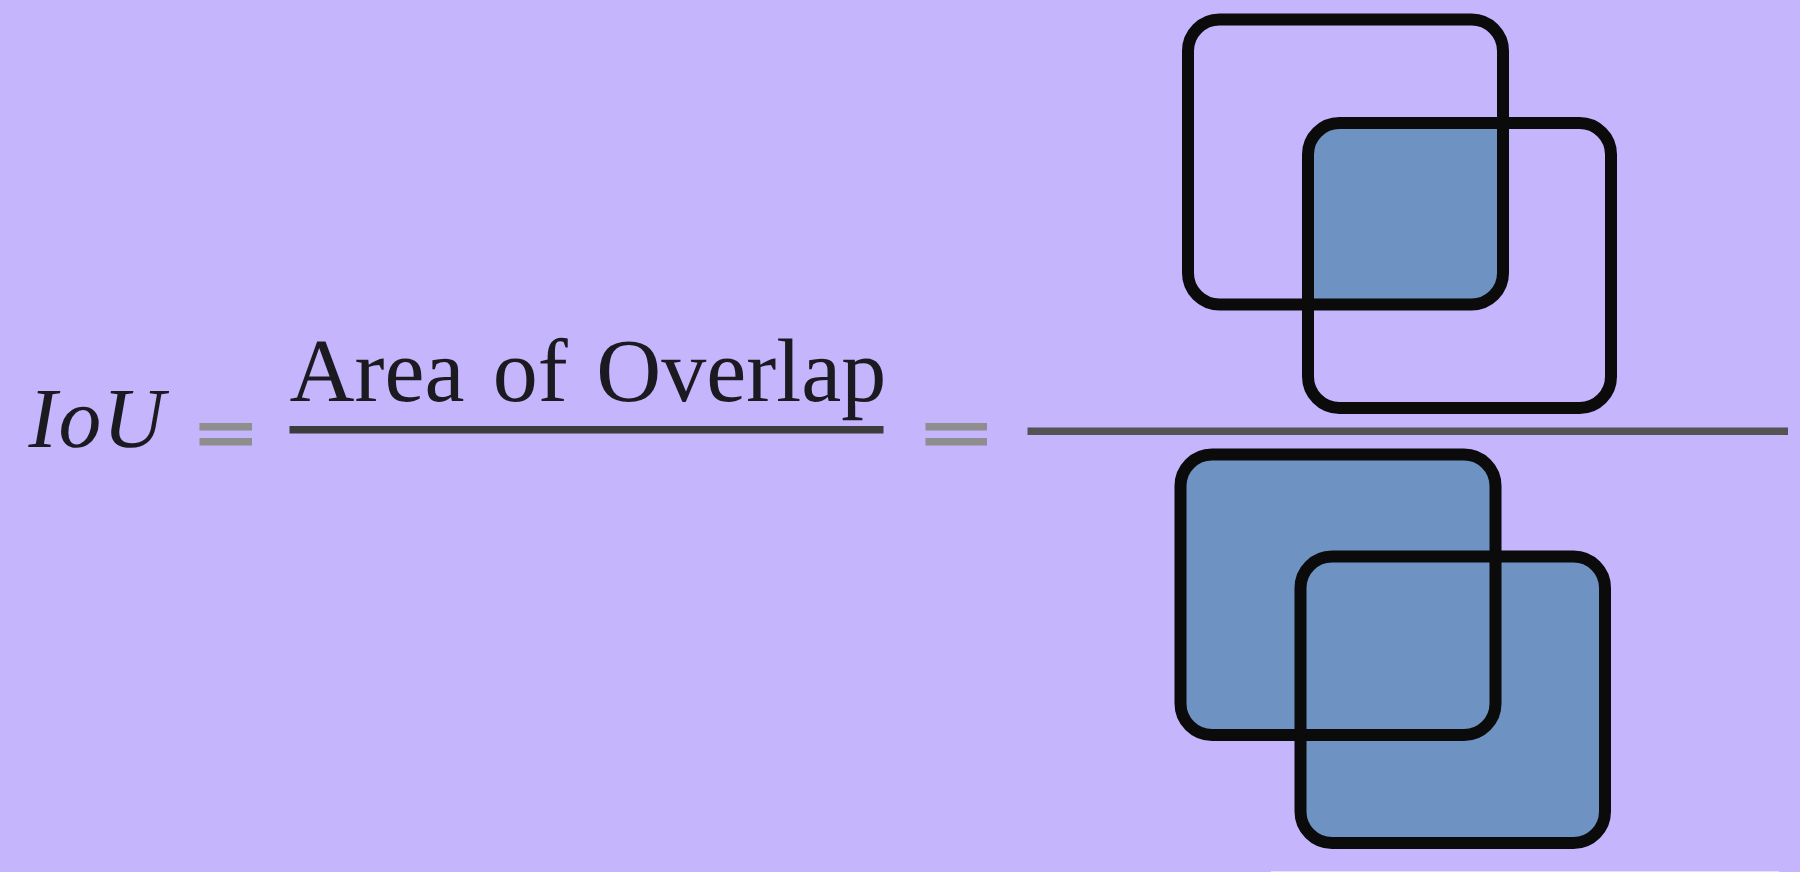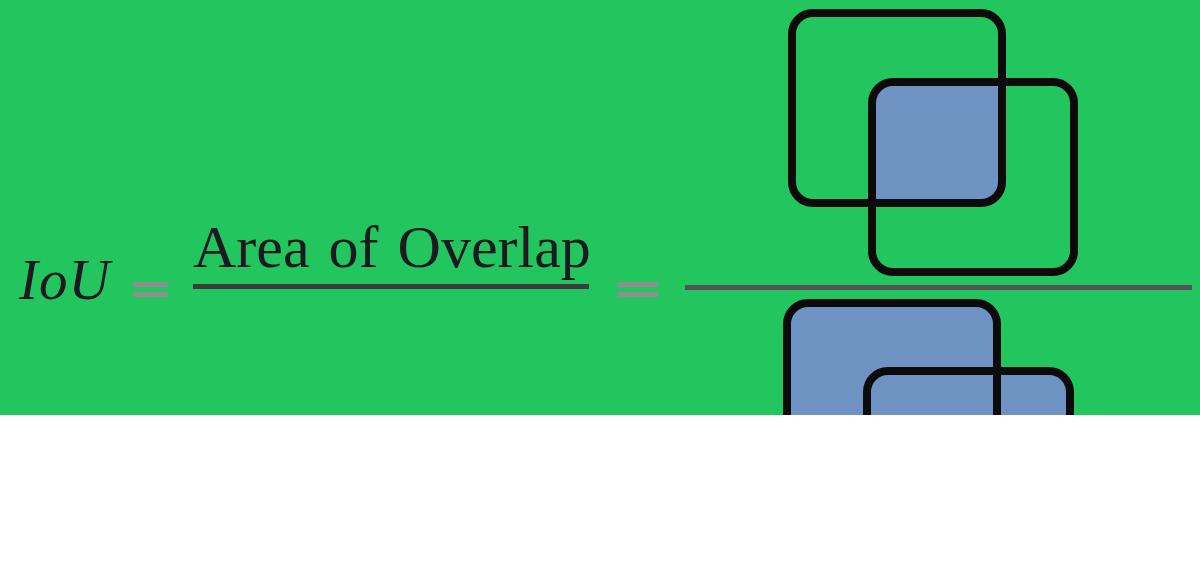--- a/index.html
+++ b/index.html
@@ -1,20 +1,20 @@
 <!DOCTYPE html>
 <html><head>
 <meta charset="utf-8">
 <style>
   html, body { margin: 0; padding: 0; background: #ffffff; }
   .stage {
     position: relative;
     width: 1200px;
-    height: 415px;
-    background: #22c55e;
+    height: 581px;
+    background: #c4b5fd;
     overflow: hidden;
     font-family: "Liberation Serif", serif;
   }
   .iou-label {
     position: absolute;
     left: 19px;
     top: 251px;
     font-size: 57px;
     line-height: 1;
     font-style: italic;

